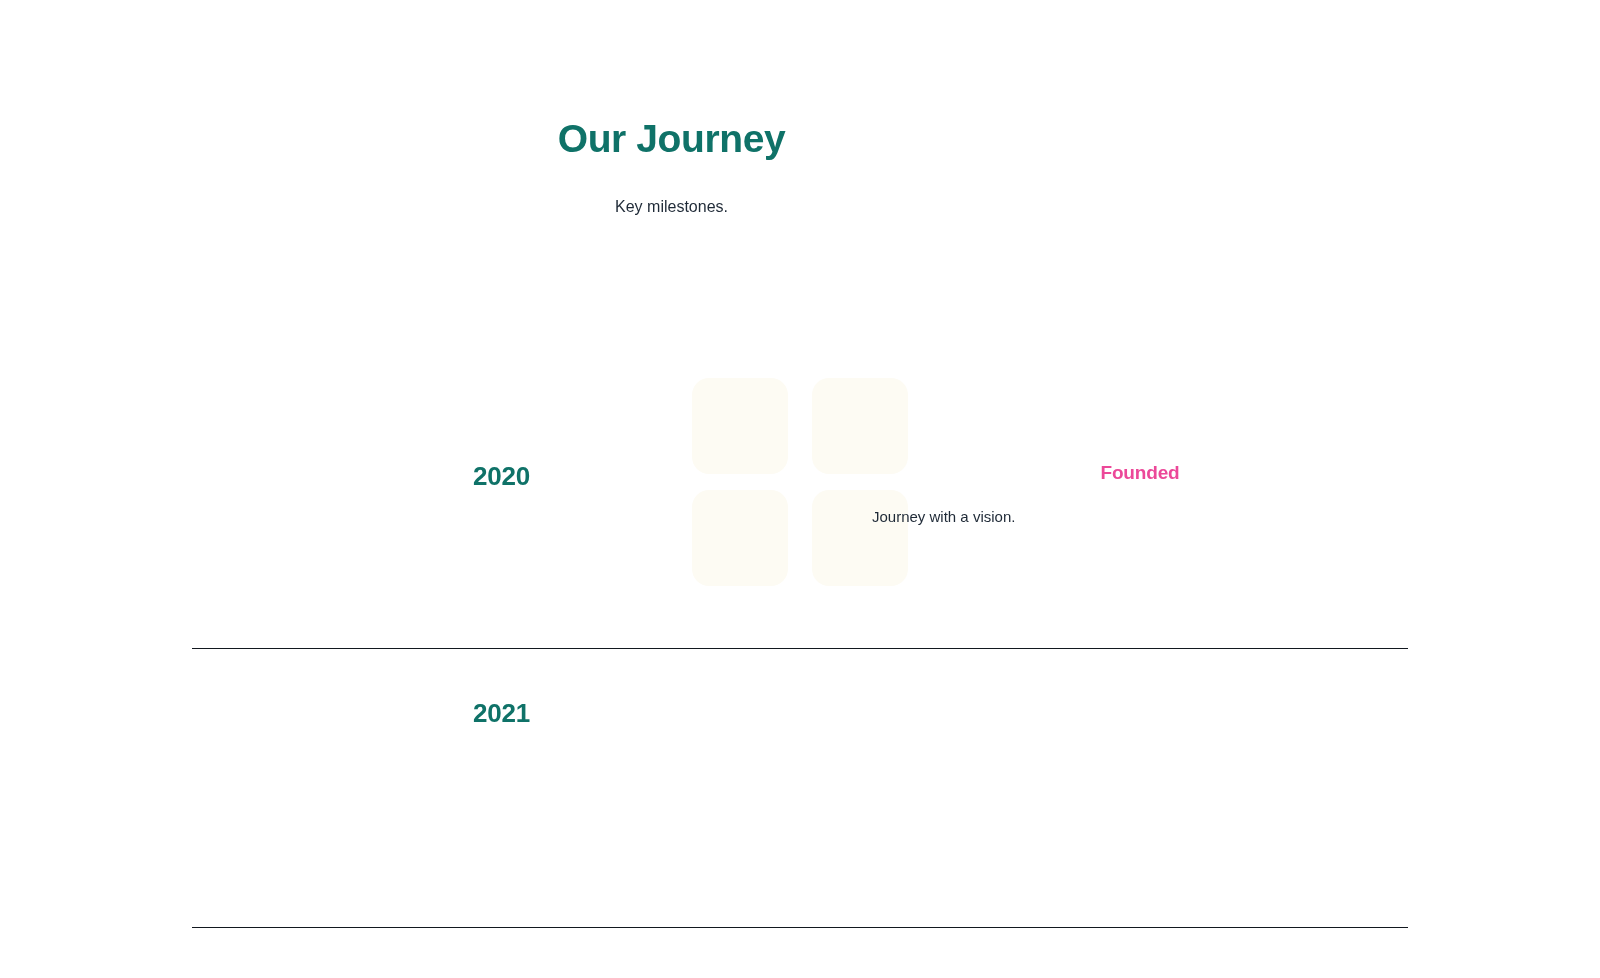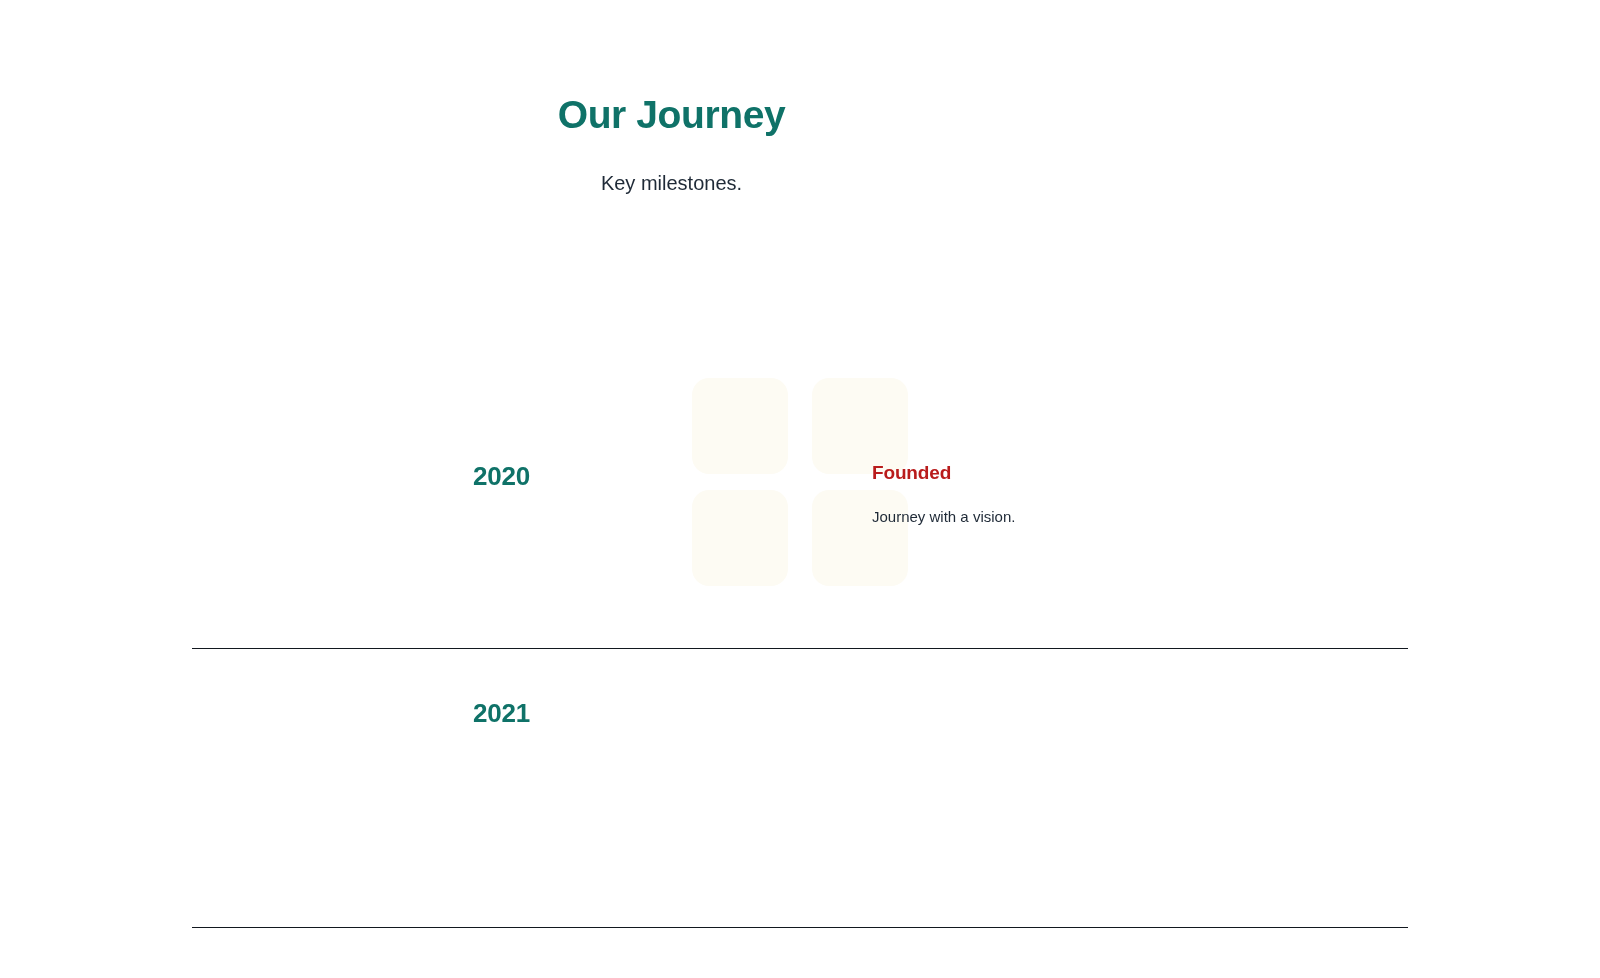--- a/index.html
+++ b/index.html
@@ -21,35 +21,35 @@
     height: 978px;
   }
 
   
   .journey-header {
     position: absolute;
     left: 0;
     top: 0;
     width: 1343px;
     text-align: center;
-    padding-top: 92px;
+    padding-top: 116px;
     box-sizing: border-box;
   }
   .journey-title {
     margin: 0;
     font-size: 39px;
     line-height: 46px;
     font-weight: 700;
     letter-spacing: -0.4px;
     color: #0f7268;
   }
   .journey-subtitle {
     margin: 0;
     padding-top: 34px;
-    font-size: 20px;
+    font-size: 16px;
     line-height: 22px;
     font-weight: 400;
     color: #1f2a37;
   }
 
   
   .deco-grid {
     position: absolute;
     left: 692px;
     top: 378px;
@@ -127,21 +127,22 @@
   .row-body {
     flex: 1 1 auto;
     min-width: 0;
   }
   .row-heading {
     margin: 0;
     font-size: 19px;
     line-height: 25px;
     font-weight: 700;
     letter-spacing: -0.15px;
-    color: #b91c1c;
+    color: #ec4899;
+    text-align: center;
   }
   .row-desc {
     margin: 0;
     padding-top: 21px;
     font-size: 15px;
     line-height: 22px;
     font-weight: 400;
     color: #1f2a37;
   }
 </style>

